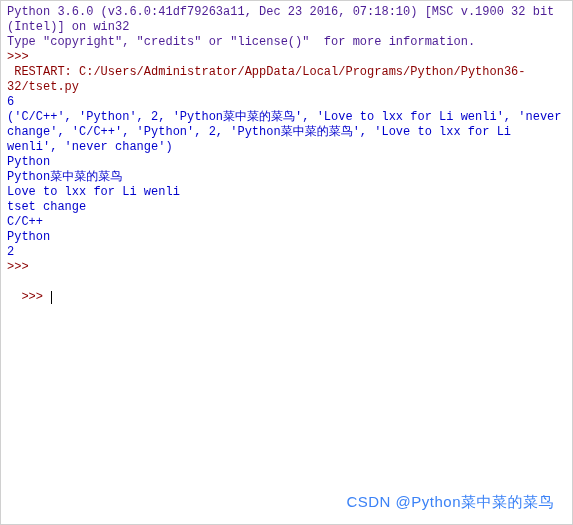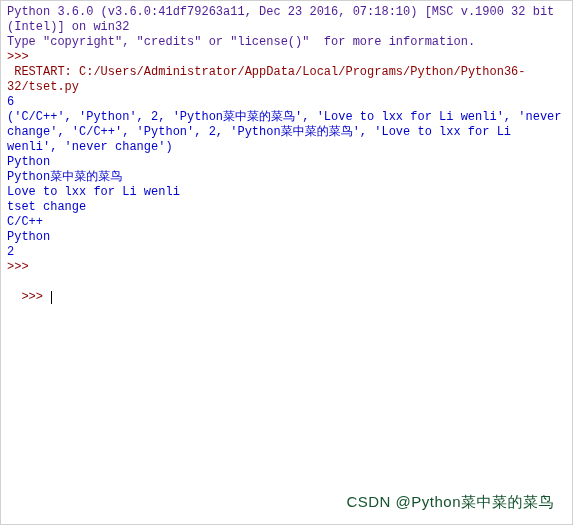--- a/index.html
+++ b/index.html
@@ -38,21 +38,21 @@
       width: 1px;
       height: 13px;
       background: #000;
       vertical-align: text-bottom;
       margin-left: 1px;
     }
     .watermark {
       position: absolute;
       bottom: 12px;
       right: 18px;
-      color: #14532d;
+      color: #3b82f6;
       font-family: Arial, sans-serif;
       font-size: 15px;
       letter-spacing: 0.5px;
       pointer-events: none;
     }
     .text-cursor-ibeam {
       position: absolute;
       top: 18px;
       left: 296px;
       font-family: Arial, sans-serif;

